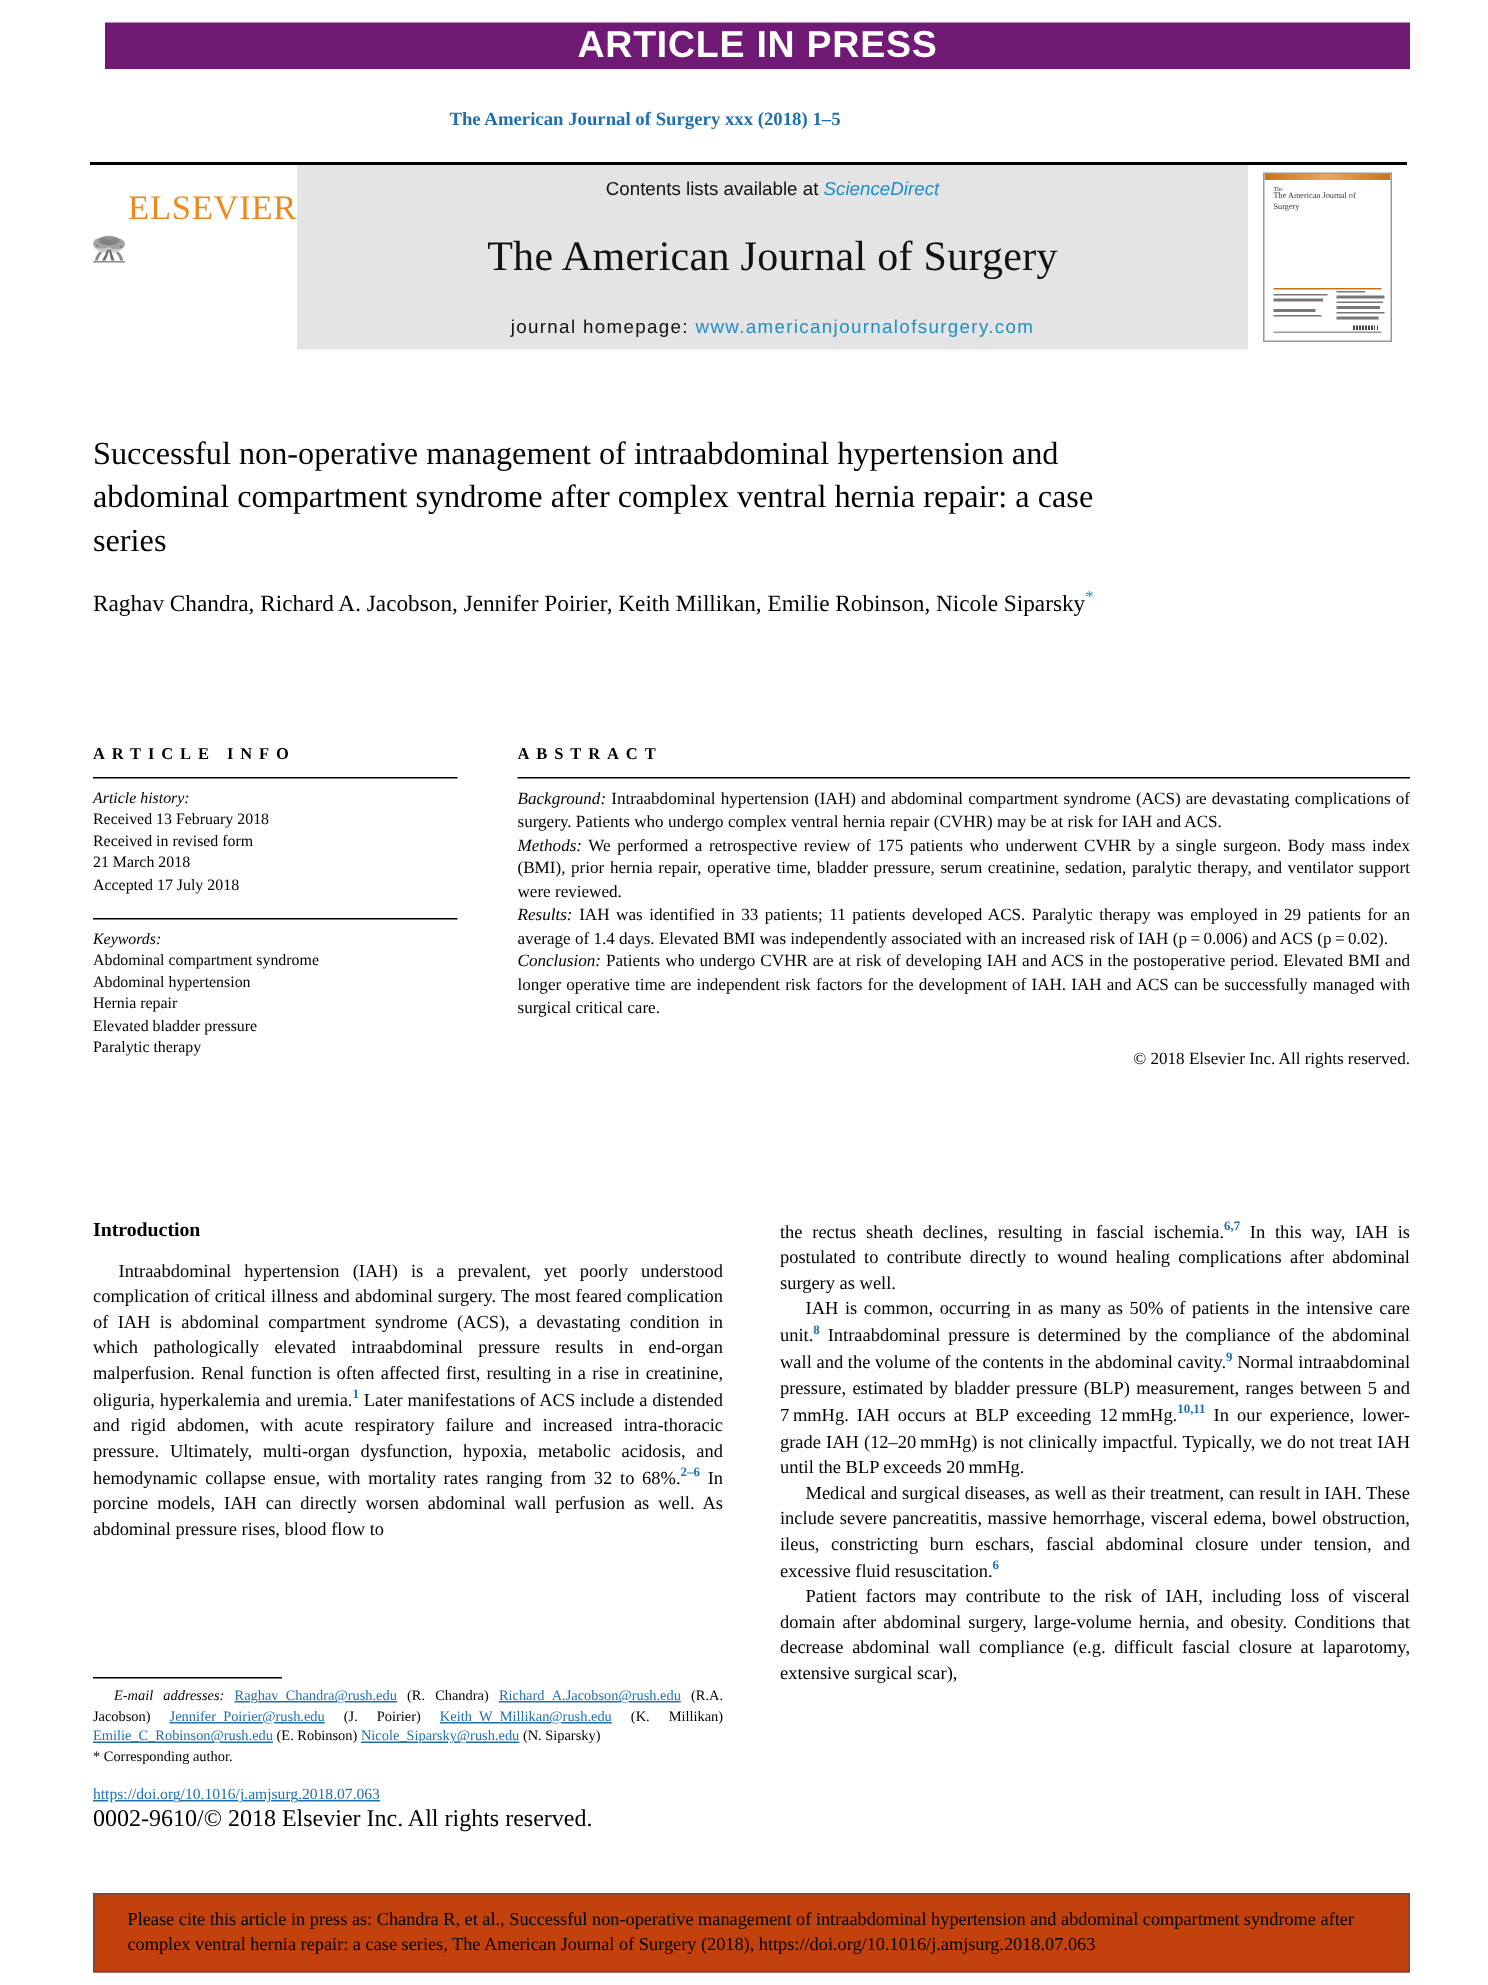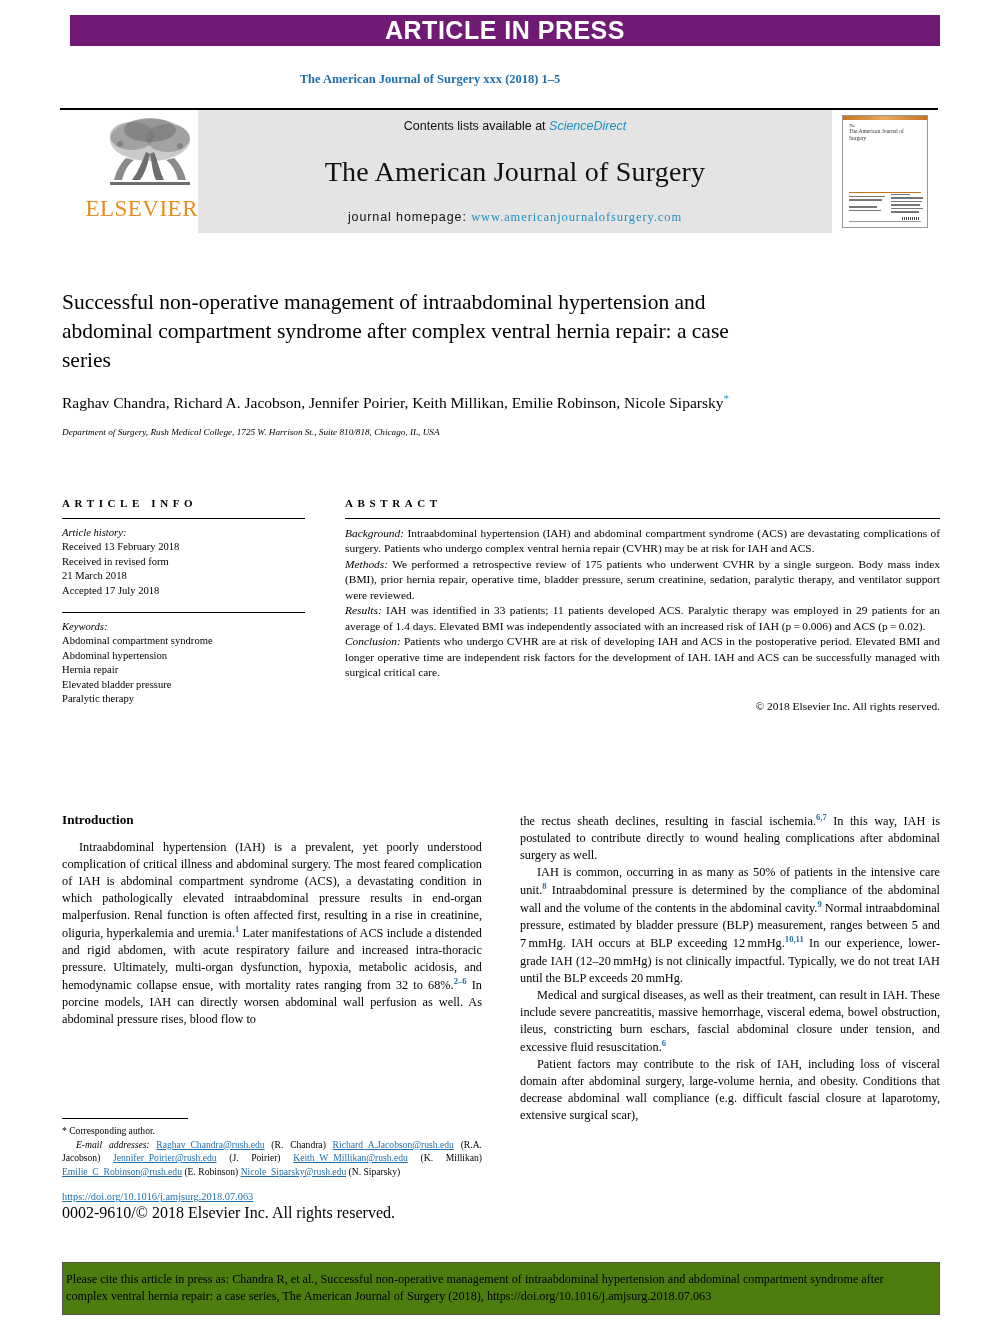--- a/index.html
+++ b/index.html
@@ -46,23 +46,23 @@
     position: absolute;
     left: 60px; top: 108px;
     width: 878px; height: 125px;
     border-top: 2.5px solid #000;
     display: flex;
     align-items: stretch;
   }
   .elsevier-block {
     width: 138px;
     flex: 0 0 138px;
-    display: flex; flex-direction: column;
-    align-items: flex-end; justify-content: flex-start;
-    padding-top: 4px;
+    display: flex; flex-direction: row;
+    align-items: flex-start; justify-content: flex-start;
+    padding-top: 16px;
     background: #fff;
   }
   .elsevier-tree { width: 96px; height: 82px; }
   .elsevier-word {
     font-family: "Liberation Serif", serif;
     font-size: 23px;
     letter-spacing: 0.5px;
     color: #eb8a1e;
     line-height: 1;
     margin-top: 1px;
@@ -85,21 +85,21 @@
     font-size: 28px;
     color: #111;
     letter-spacing: 0.2px;
   }
   .homepage-line {
     font-family: "Liberation Sans", sans-serif;
     font-size: 12.5px;
     letter-spacing: 0.9px;
     color: #111;
   }
-  .homepage-line .url { color: #1f8fc4; font-family: Liberation Serif, serif; }
+  .homepage-line .url { color: #1f8fc4; }
   .cover-block {
     flex: 0 0 106px;
     width: 106px;
     background: #fff;
     display: flex; align-items: center; justify-content: center;
   }
   .cover-thumb {
     width: 86px; height: 113px;
     border: 1px solid #999;
     background: #fff;
@@ -232,22 +232,22 @@
   }
   .issn-line {
     font-family: "Liberation Serif", serif;
     font-size: 16px; color: #000; margin-top: 2px;
   }
 
   
   .cite-box {
     position: absolute; left: 62px; top: 1262px; width: 878px;
     border: 1.1px solid #555;
-    background: #4d7c0f;
-    padding: 8px 11px 9px 3px;
+    background: #c2410c;
+    padding: 8px 11px 9px 22px;
   }
   .cite-text {
     font-family: "Liberation Serif", serif;
     font-size: 12.2px; line-height: 1.4; color: #000;
   }
 </style>
 </head>
 <body>
 
 <div class="aip-banner">
@@ -313,21 +313,20 @@
       <div class="cover-barcode"></div>
     </div>
   </div>
 </div>
 
 <div class="title-block">
   <h1 class="paper-title">Successful non-operative management of intraabdominal hypertension and abdominal compartment syndrome after complex ventral hernia repair: a case series</h1>
   <div class="authors">
     <span>Raghav Chandra, Richard A. Jacobson, Jennifer Poirier, Keith Millikan, Emilie Robinson, Nicole Siparsky</span><span class="star">*</span>
   </div>
-  <div class="affil">Department of Surgery, Rush Medical College, 1725 W. Harrison St., Suite 810/818, Chicago, IL, USA</div>
 </div>
 
 <div class="infoabs">
 
   <div class="col-info">
     <div class="sec-head">ARTICLE INFO</div>
     <hr class="hr-thick">
     <div class="info-text">
       <div class="ital">Article history:</div>
       <div>Received 13 February 2018</div>
@@ -369,35 +368,35 @@
   <div class="bcol">
     <p class="bp cont"><span>the rectus sheath declines, resulting in fascial ischemia.</span><sup class="ref">6,7</sup><span> In this way, IAH is postulated to contribute directly to wound healing complications after abdominal surgery as well.</span></p>
     <p class="bp"><span>IAH is common, occurring in as many as 50% of patients in the intensive care unit.</span><sup class="ref">8</sup><span> Intraabdominal pressure is determined by the compliance of the abdominal wall and the volume of the contents in the abdominal cavity.</span><sup class="ref">9</sup><span> Normal intraabdominal pressure, estimated by bladder pressure (BLP) measurement, ranges between 5 and 7 mmHg. IAH occurs at BLP exceeding 12 mmHg.</span><sup class="ref">10,11</sup><span> In our experience, lower-grade IAH (12–20 mmHg) is not clinically impactful. Typically, we do not treat IAH until the BLP exceeds 20 mmHg.</span></p>
     <p class="bp"><span>Medical and surgical diseases, as well as their treatment, can result in IAH. These include severe pancreatitis, massive hemorrhage, visceral edema, bowel obstruction, ileus, constricting burn eschars, fascial abdominal closure under tension, and excessive fluid resuscitation.</span><sup class="ref">6</sup></p>
     <p class="bp"><span>Patient factors may contribute to the risk of IAH, including loss of visceral domain after abdominal surgery, large-volume hernia, and obesity. Conditions that decrease abdominal wall compliance (e.g. difficult fascial closure at laparotomy, extensive surgical scar),</span></p>
   </div>
 </div>
 
 <div class="footnote">
   <div class="fn-rule"></div>
-  <p class="fn-line">* Corresponding author.</p>
   <p class="fn-line" style="text-indent:14px">
     <span class="ital">E-mail addresses:</span>
     <span class="lnk">Raghav_Chandra@rush.edu</span>
     <span>(R. Chandra)</span>
     <span class="lnk">Richard_A.Jacobson@rush.edu</span>
     <span>(R.A. Jacobson)</span>
     <span class="lnk">Jennifer_Poirier@rush.edu</span>
     <span>(J. Poirier)</span>
     <span class="lnk">Keith_W_Millikan@rush.edu</span>
     <span>(K. Millikan)</span>
     <span class="lnk">Emilie_C_Robinson@rush.edu</span>
     <span>(E. Robinson)</span>
     <span class="lnk">Nicole_Siparsky@rush.edu</span>
     <span>(N. Siparsky)</span>
   </p>
+  <p class="fn-line">* Corresponding author.</p>
   <div class="doi-line">https://doi.org/10.1016/j.amjsurg.2018.07.063</div>
   <div class="issn-line">0002-9610/© 2018 Elsevier Inc. All rights reserved.</div>
 </div>
 
 <div class="cite-box">
   <div class="cite-text">Please cite this article in press as: Chandra R, et al., Successful non-operative management of intraabdominal hypertension and abdominal compartment syndrome after complex ventral hernia repair: a case series, The American Journal of Surgery (2018), https://doi.org/10.1016/j.amjsurg.2018.07.063</div>
 </div>
 
 </body></html>

